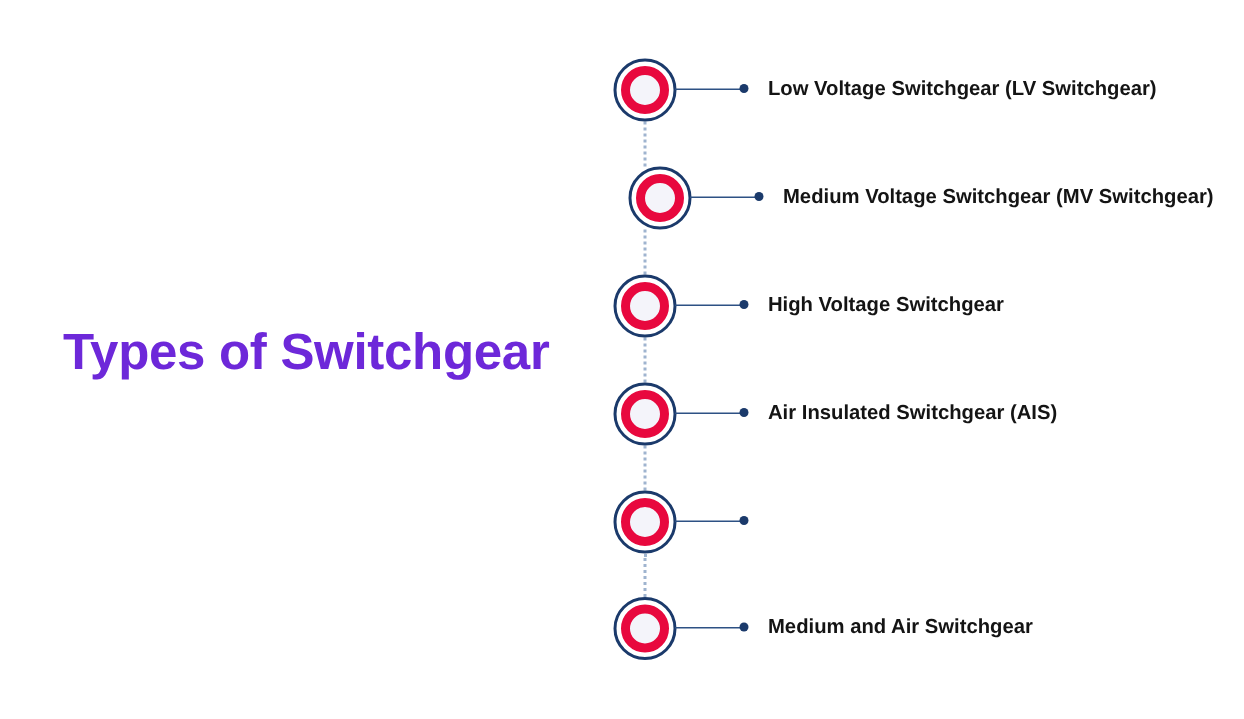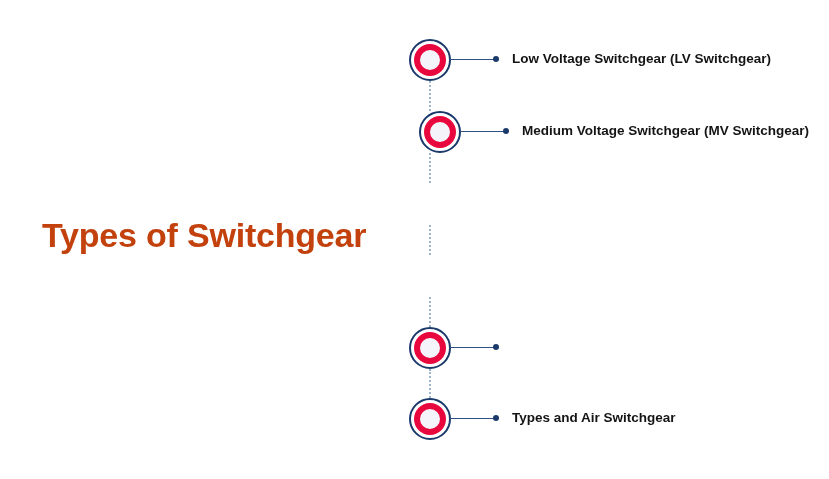--- a/index.html
+++ b/index.html
@@ -25,21 +25,21 @@
 
   
   #page-title {
     position: absolute;
     left: 42px;
     top: 216px;
     width: 360px;
     font-size: 34px;
     font-weight: bold;
     letter-spacing: -0.2px;
-    color: #c2410c;
+    color: #6d28d9;
     line-height: 1.15;
     white-space: nowrap;
   }
 
   
   #timeline {
     position: absolute;
     left: 0;
     top: 0;
     width: 829px;
@@ -135,30 +135,46 @@
         <div class="item-label">Low Voltage Switchgear (LV Switchgear)</div>
       </div>
       <div class="tl-row" style="top: 111px; margin-left: 10px;">
         <div class="marker">
           <div class="marker-inner"></div>
         </div>
         <div class="connector-line"></div>
         <div class="connector-dot"></div>
         <div class="item-label">Medium Voltage Switchgear (MV Switchgear)</div>
       </div>
+      <div class="tl-row" style="top: 183px;">
+        <div class="marker">
+          <div class="marker-inner"></div>
+        </div>
+        <div class="connector-line"></div>
+        <div class="connector-dot"></div>
+        <div class="item-label">High Voltage Switchgear</div>
+      </div>
+      <div class="tl-row" style="top: 255px;">
+        <div class="marker">
+          <div class="marker-inner"></div>
+        </div>
+        <div class="connector-line"></div>
+        <div class="connector-dot"></div>
+        <div class="item-label">Air Insulated Switchgear (AIS)</div>
+      </div>
       <div class="tl-row" style="top: 327px;">
         <div class="marker">
           <div class="marker-inner"></div>
         </div>
         <div class="connector-line"></div>
         <div class="connector-dot"></div>
       </div>
       <div class="tl-row" style="top: 398px;">
         <div class="marker">
           <div class="marker-inner"></div>
         </div>
         <div class="connector-line"></div>
         <div class="connector-dot"></div>
-        <div class="item-label">Types and Air Switchgear</div>
+        <div class="item-label">Medium and Air Switchgear</div>
       </div>
     </div>
 
 </div>
 
 </body></html>

